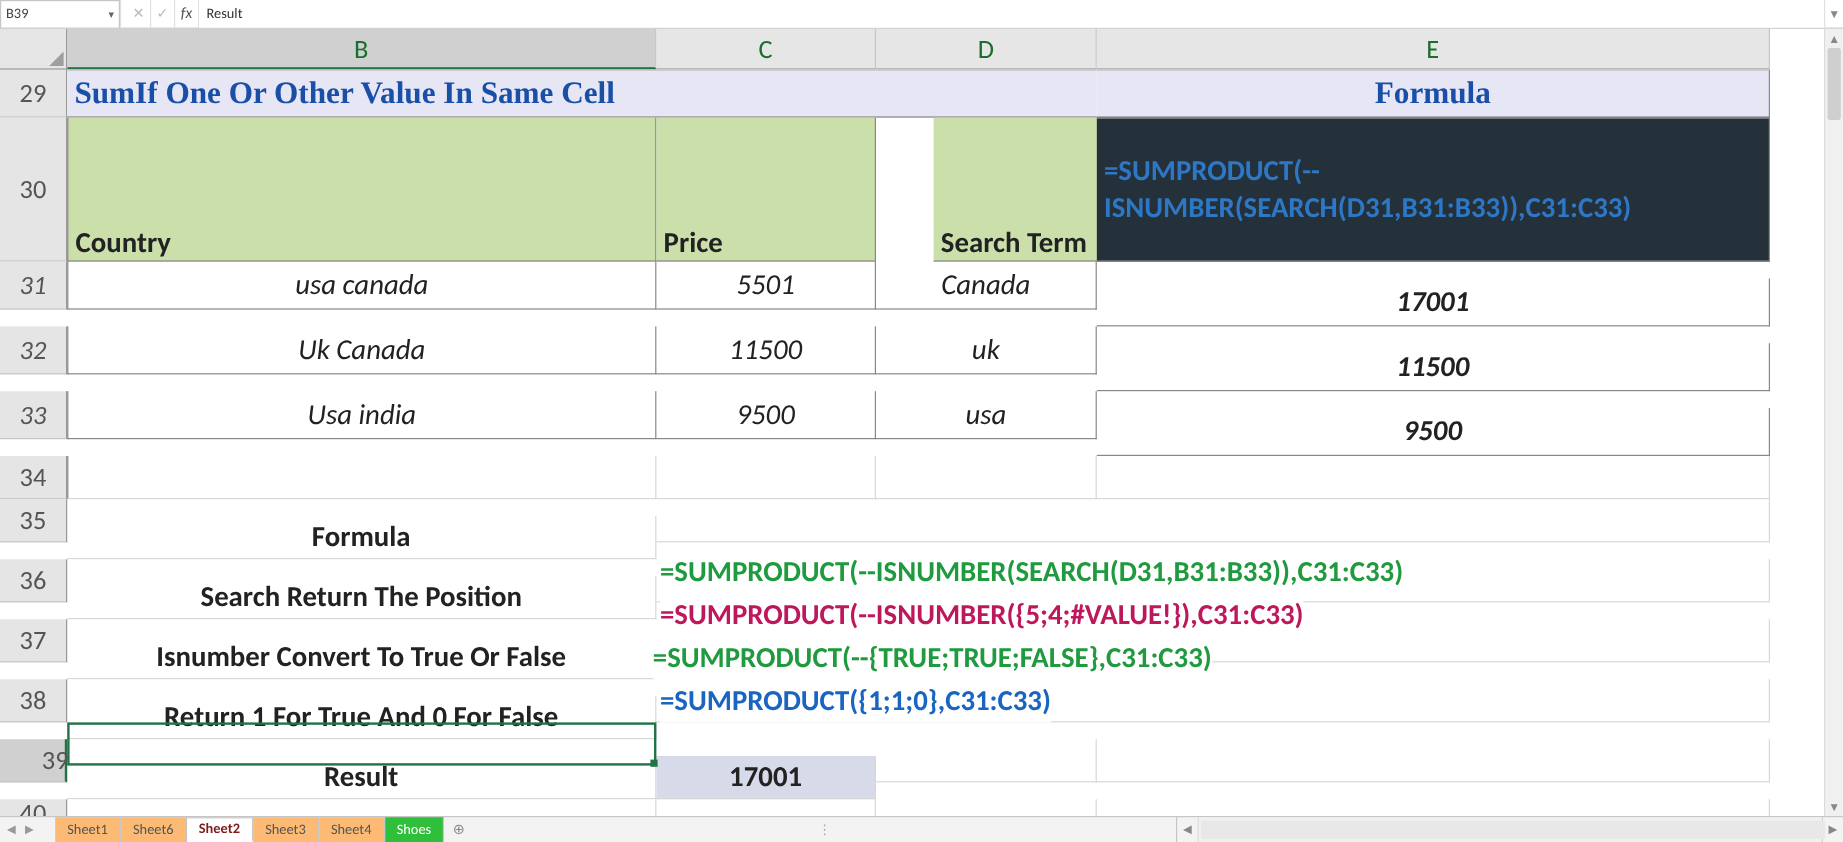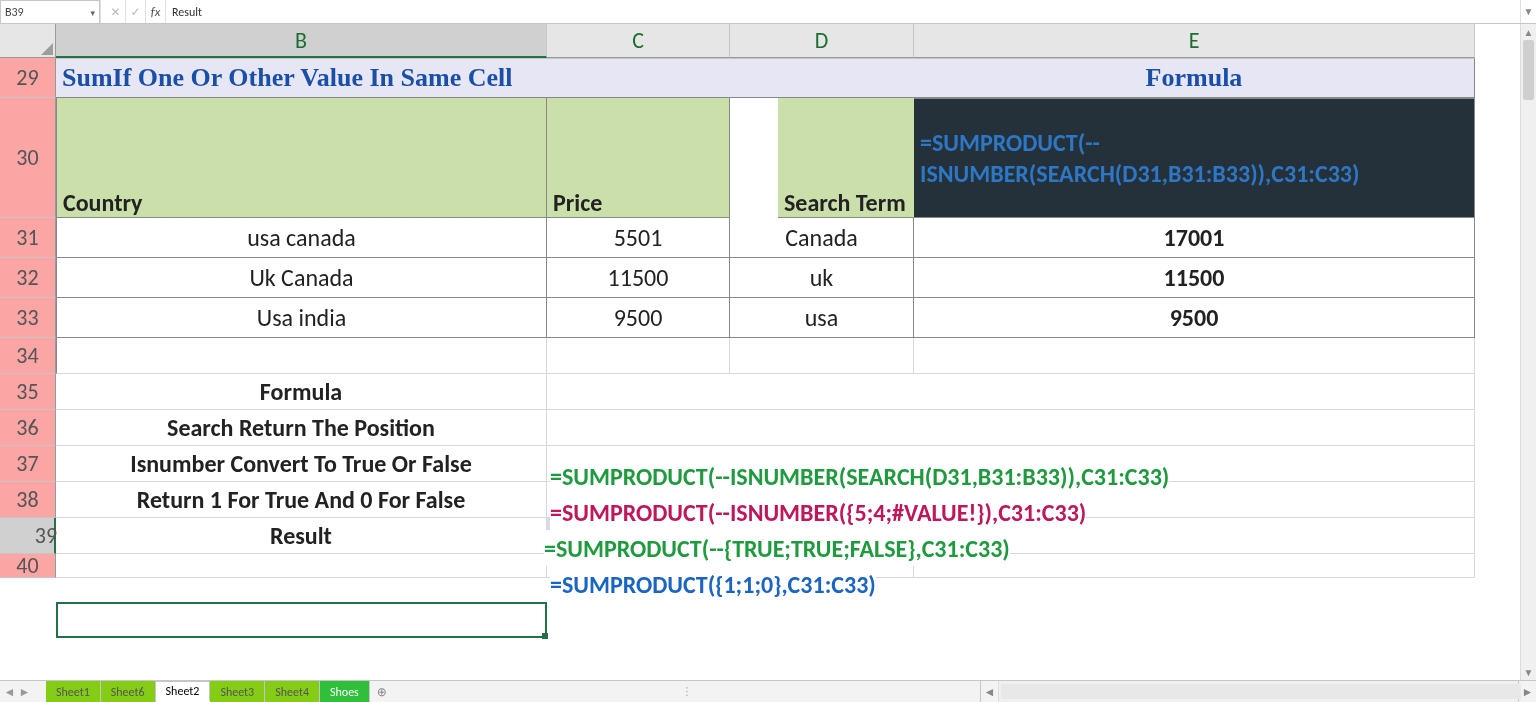--- a/index.html
+++ b/index.html
@@ -19,58 +19,58 @@
 
   
   .grid-wrap { position: absolute; top: 24px; left: 0; right: 16px; bottom: 22px; overflow: hidden; }
   .grid { display: grid; grid-template-columns: 56px 491px 183px 184px 561px; grid-auto-rows: auto; }
 
   .hdr { background: #e6e6e6; border-right: 1px solid #c6c6c6; border-bottom: 1px solid #999; display: flex; align-items: center; justify-content: center; font-size: 22px; color: #1a6f2f; height: 34px; }
   .corner { background: #e6e6e6; border-right: 1px solid #999; border-bottom: 1px solid #999; position: relative; }
   .corner::after { content: ""; position: absolute; right: 2px; bottom: 2px; width: 0; height: 0; border-left: 12px solid transparent; border-bottom: 12px solid #9e9e9e; }
   .hdr.selcol { background: #d0d0d0; color: #1a6f2f; border-bottom: 2px solid #217346; }
 
-  .rowhdr { background: #fca5a5; border-right: 1px solid #999; border-bottom: 1px solid #c6c6c6; display: flex; align-items: center; justify-content: center; font-size: 22px; color: #555; }
+  .rowhdr { background: #e5e5e5; border-right: 1px solid #999; border-bottom: 1px solid #c6c6c6; display: flex; align-items: center; justify-content: center; font-size: 22px; color: #555; }
   .rowhdr.selrow { background: #d0d0d0; border-right: 2px solid #217346; padding-left: 38px; }
 
   .cell { border-right: 1px solid #d8d8d8; border-bottom: 1px solid #d8d8d8; display: flex; align-items: center; padding: 0 6px; font-size: 24px; color: #222; overflow: hidden; }
   .cell.center { justify-content: center; }
   .cell.left { justify-content: flex-start; }
-  .cell.bold { font-weight: 700; }
+  .cell.bold { font-weight: 700; margin-top: 14px; }
   .cell.titlebar { background: #e6e6f5; color: #1a4fa8; font-family: Georgia, "Times New Roman", serif; font-weight: 800; font-size: 26px; border-bottom: 1px solid #888; border-top: 1px solid #c6c6c6; }
   .cell.titlebarR { background: #e6e6f5; color: #1a4fa8; font-family: Georgia, "Times New Roman", serif; font-weight: 800; font-size: 26px; justify-content: center; border-bottom: 1px solid #888; border-top: 1px solid #c6c6c6; border-right: 1px solid #888;}
   .cell.th { background: #cbdfaa; font-weight: 700; border: 1px solid #888; border-top: none; align-items: flex-end; }
   .cell.darkform { background: #24313a; color: #2e77c5; font-weight: 700; line-height: 1.3; font-size: 24px; white-space: normal; border: 1px solid #888; border-left:none;}
   .cell.body { border: 1px solid #888; border-top: none; }
   .cell.body + .cell.body { border-left: none; }
   .cell.sel { background: #d7dbe9; }
   .selected-outline { position: absolute; border: 2px solid #217346; pointer-events: none; z-index: 5; }
   .selected-outline::after { content: ""; position: absolute; right: -3px; bottom: -3px; width: 6px; height: 6px; background: #217346; }
 
   .overflow-span { position: absolute; display: flex; align-items: center; z-index: 2; background: #fff; }
 
   
   .tabstrip { position: absolute; left: 0; right: 0; bottom: 0; height: 22px; background: #f3f3f3; border-top: 1px solid #c6c6c6; display: flex; align-items: stretch; font-size: 12px; color: #555; }
   .tab-nav { width: 34px; display: flex; align-items: center; justify-content: center; color: #999; gap: 3px; }
-  .sheet-tab { padding: 0 10px; display: flex; align-items: center; border-right: 1px solid #c6c6c6; background: #84cc16; }
-  .sheet-tab.active { background: #fff; color: #000000; font-weight: 400; border-bottom: 2px solid #fff; border-top: 1px solid #c6c6c6; }
+  .sheet-tab { padding: 0 10px; display: flex; align-items: center; border-right: 1px solid #c6c6c6; background: #fdba74; }
+  .sheet-tab.active { background: #fff; color: #7f1d1d; font-weight: 700; border-bottom: 2px solid #fff; border-top: 1px solid #c6c6c6; }
   .sheet-tab.green { background: #2fbf3a; color: #fff; }
   .addsheet { width: 24px; display: flex; align-items: center; justify-content: center; color: #888; }
   .tab-scroll { flex: 1; display: flex; align-items: center; justify-content: center; color: #aaa; font-size: 11px; gap: 4px; }
   .hscroll-arrow { width: 18px; display: flex; align-items: center; justify-content: center; color: #888; border-left: 1px solid #c6c6c6; }
 
   
   .vscroll { position: absolute; top: 24px; right: 0; bottom: 22px; width: 16px; background: #f0f0f0; border-left: 1px solid #dcdcdc; display: flex; flex-direction: column; align-items: center; }
   .vscroll .arrow { height: 16px; width: 100%; display: flex; align-items: center; justify-content: center; color: #888; font-size: 10px; }
   .vscroll .track { flex: 1; width: 100%; position: relative; }
   .vscroll .thumb { position: absolute; left: 2px; right: 2px; top: 0; height: 60px; background: #cfcfcf; border-radius: 2px; }
 
   .row-h-29 { height: 40px; }
   .row-h-30 { height: 120px; }
-  .row-h-data { height: 40px; }
+  .row-h-data { height: 40px; font-style: italic; }
   .row-h-std { height: 36px; }
   .row-h-40 { height: 24px; }
 </style>
 </head>
 <body>
 
 <div class="bar-row">
   <div class="name-box">
     <span>B39</span>
     <span class="caret">▾</span>

